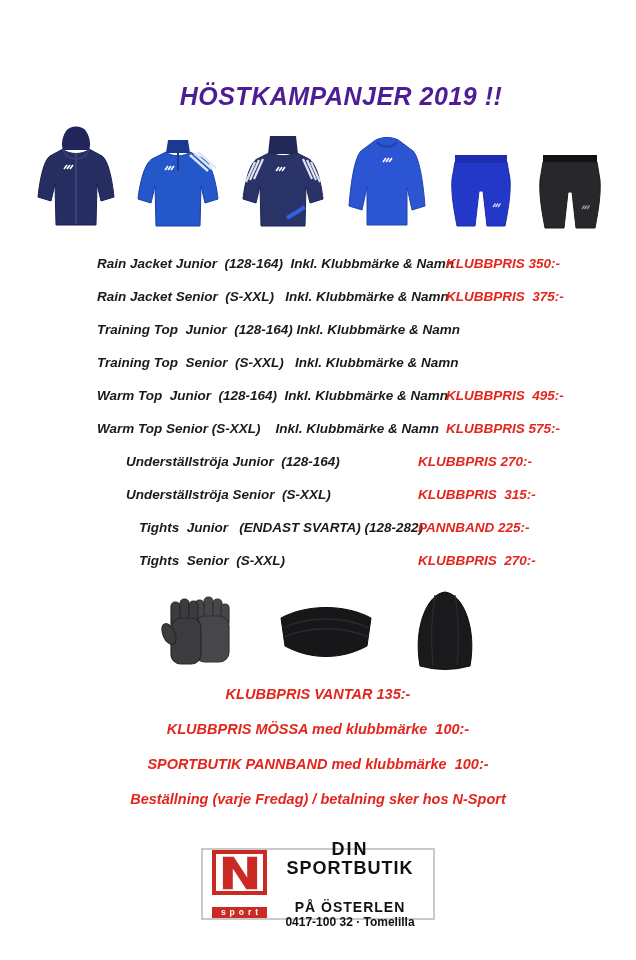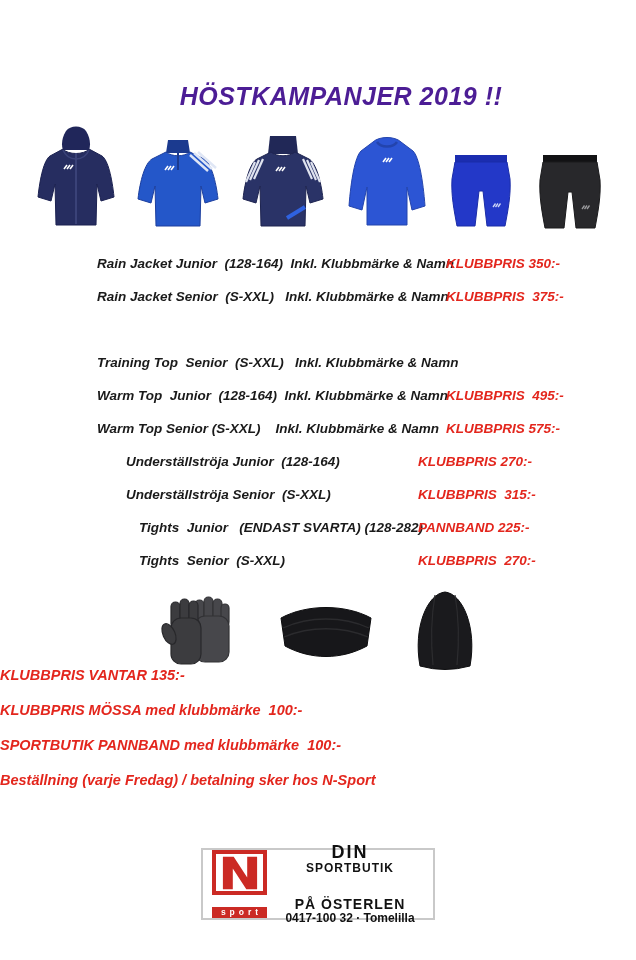--- a/index.html
+++ b/index.html
@@ -48,21 +48,21 @@
   .gc .item{left:139px;} .gc .price{left:418px;}
 
   
   .accessories{
     position:absolute;top:583px;left:0;width:100%;height:90px;
     display:flex;justify-content:center;align-items:center;gap:30px;
   }
   .accessory{line-height:0;}
 
   
-  .promo{position:absolute;top:658px;left:0;width:100%;text-align:left;}
+  .promo{position:absolute;top:677px;left:0;width:100%;text-align:center;}
   .promo-line{
     height:35px;line-height:35px;
     color:var(--accent-red);
     font-weight:bold;font-style:italic;font-size:14.5px;
     white-space:pre;
   }
 
   
   .logo-box{
     position:absolute;top:848px;left:50%;transform:translateX(-50%);
@@ -77,21 +77,21 @@
     display:flex;align-items:center;justify-content:center;background:#fff;
   }
   .sport-strip{
     background:var(--logo-red);color:#fff;
     font-size:8.5px;font-weight:bold;letter-spacing:4px;
     text-align:center;line-height:11px;height:11px;
     text-indent:4px;
   }
   .logo-text{flex:1;text-align:center;font-weight:bold;color:#111;line-height:1.08;}
   .logo-l1{font-size:18px;letter-spacing:2px;}
-  .logo-l2{font-size:12px;letter-spacing:1px;}
+  .logo-l2{font-size:18px;letter-spacing:1px;}
   .logo-l3{font-size:14px;letter-spacing:1px;margin-top:22px;}
   .logo-l4{font-size:12px;letter-spacing:0;}
 </style>
 </head>
 <body>
 
 <div class="page">
 
   <div class="title">HÖSTKAMPANJER 2019 !!</div>
 
@@ -184,20 +184,21 @@
   <div class="price-list">
     <div class="price-row ga">
       <span class="item">Rain Jacket Junior  (128-164)  Inkl. Klubbmärke &amp; Namn</span>
       <span class="price">KLUBBPRIS 350:-</span>
     </div>
     <div class="price-row ga">
       <span class="item">Rain Jacket Senior  (S-XXL)   Inkl. Klubbmärke &amp; Namn</span>
       <span class="price">KLUBBPRIS  375:-</span>
     </div>
     <div class="price-row ga">
+      <span class="item">Training Top  Junior  (128-164) Inkl. Klubbmärke &amp; Namn</span>
     </div>
     <div class="price-row ga">
       <span class="item">Training Top  Senior  (S-XXL)   Inkl. Klubbmärke &amp; Namn</span>
     </div>
     <div class="price-row ga">
       <span class="item">Warm Top  Junior  (128-164)  Inkl. Klubbmärke &amp; Namn</span>
       <span class="price">KLUBBPRIS  495:-</span>
     </div>
     <div class="price-row ga">
       <span class="item">Warm Top Senior (S-XXL)    Inkl. Klubbmärke &amp; Namn</span>

